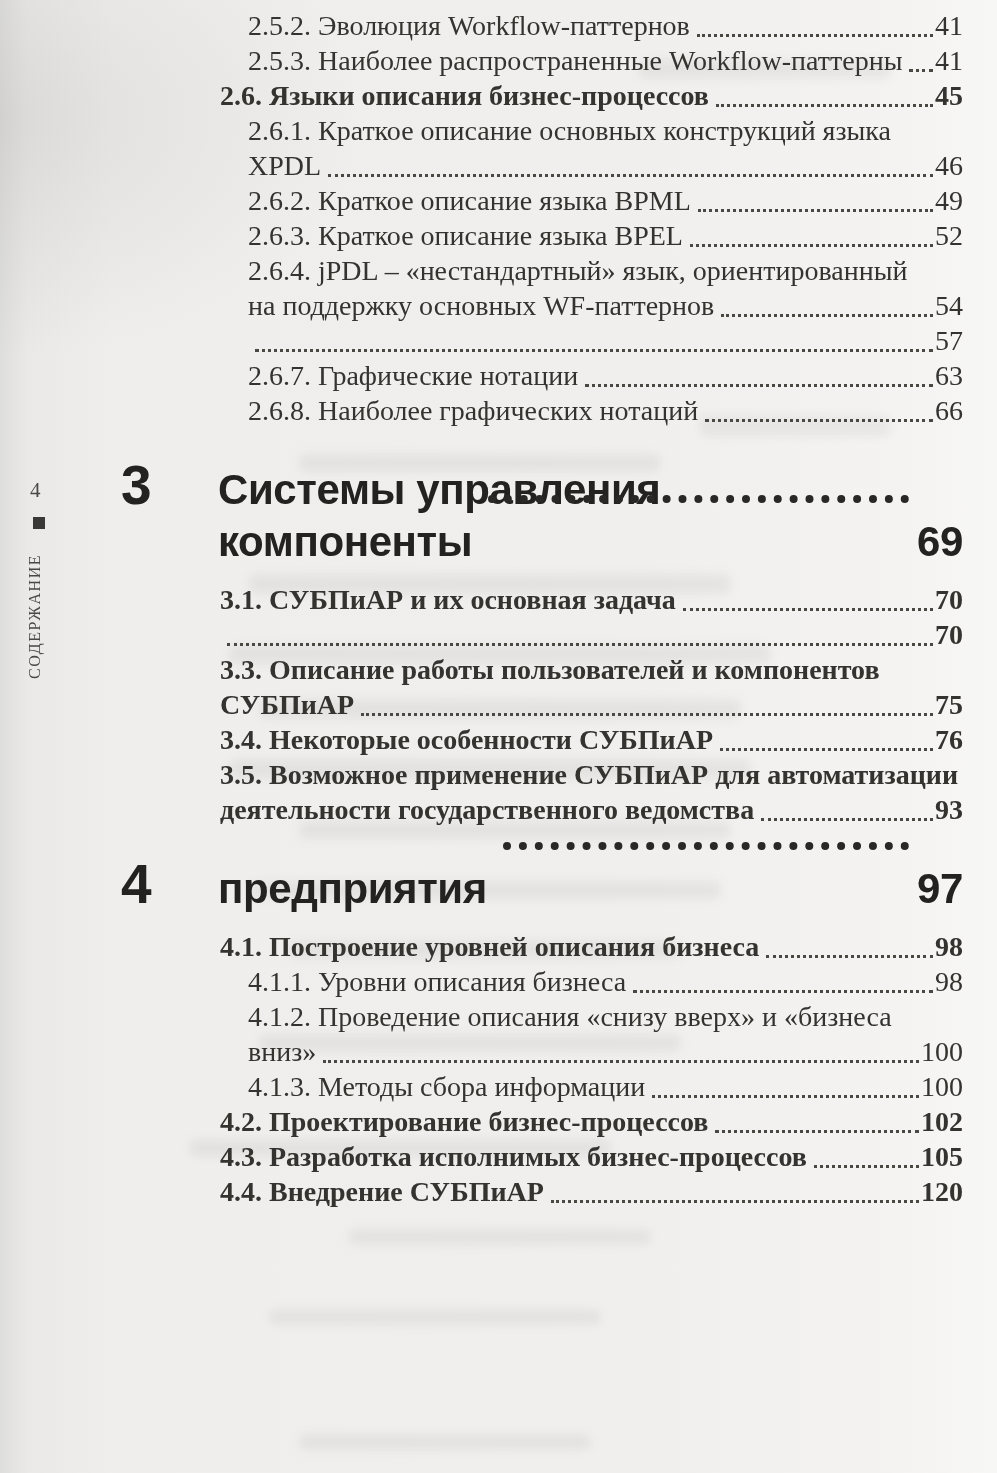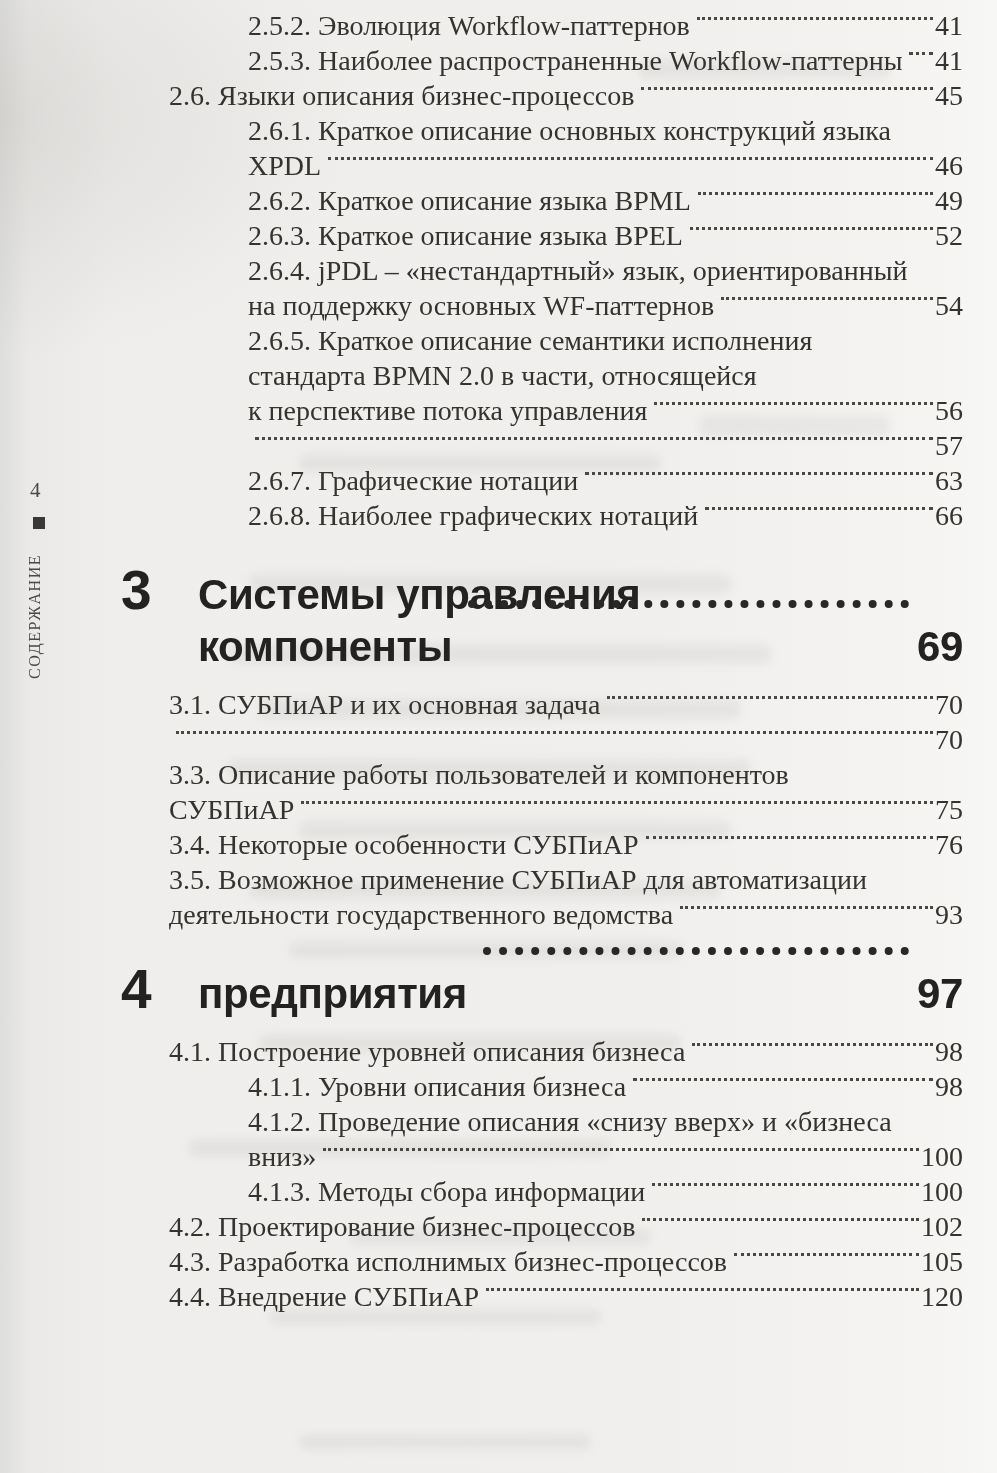--- a/index.html
+++ b/index.html
@@ -24,42 +24,42 @@
   .vlabel{
     position:absolute;left:26px;top:539px;height:140px;
     writing-mode:vertical-rl;transform:rotate(180deg);
     font-size:16px;letter-spacing:1.6px;color:#4a4845;white-space:nowrap;
   }
 
   
   .toc{position:absolute;left:120px;top:8px;width:843px;}
 
   .entry{font-size:28px;line-height:35px;}
-  .entry.lvl2{margin-left:49px;}
+  .entry.lvl2{margin-left:100px;font-weight:bold;}
   .entry.lvl3{margin-left:128px;}
   .line{white-space:nowrap;}
-  .line.last{display:flex;align-items:center;white-space:normal;}
+  .line.last{display:flex;align-items:flex-end;white-space:normal;}
   .line.last .t{white-space:nowrap;}
   .leader{flex:1 1 auto;min-width:22px;position:relative;}
   .leader::after{
     content:"";position:absolute;left:7px;right:2px;bottom:6px;
     border-bottom:3px dotted #4a4843;
   }
   .pg{white-space:nowrap;}
 
   .chapter{
     position:relative;
     margin:36px 0 14px 0;
     font-family:"Liberation Sans","DejaVu Sans",sans-serif;
     font-weight:700;
     font-size:42px;line-height:52px;
     color:#242220;letter-spacing:-0.4px;
   }
   .ch-num{position:absolute;left:1px;top:-6px;font-size:55px;line-height:55px;}
-  .ch-body{margin-left:78px;}
+  .ch-body{margin-left:98px;}
   .ch-line.last{display:flex;align-items:flex-start;}
   .ch-line.last .t{white-space:nowrap;}
   .ch-leader{flex:1 1 auto;min-width:30px;position:relative;}
   .ch-leader::after{
     content:"";position:absolute;left:16px;right:8px;bottom:13px;
     border-bottom:8px dotted #2a2826;
   }
   .ch-pg{white-space:nowrap;}
 </style>
 </head>
@@ -135,29 +135,20 @@
       </div>
       <div class="entry lvl3">
         <div class="line">2.6.4. jPDL – «нестандартный» язык, ориентированный</div>
         <div class="line last">
           <span class="t">на поддержку основных WF-паттернов</span>
           <span class="leader"></span>
           <span class="pg">54</span>
         </div>
       </div>
       <div class="entry lvl3">
-        <div class="line">2.6.5. Краткое описание семантики исполнения</div>
-        <div class="line">стандарта BPMN 2.0 в части, относящейся</div>
-        <div class="line last">
-          <span class="t">к перспективе потока управления</span>
-          <span class="leader"></span>
-          <span class="pg">56</span>
-        </div>
-      </div>
-      <div class="entry lvl3">
         <div class="line last">
           <span class="leader"></span>
           <span class="pg">57</span>
         </div>
       </div>
       <div class="entry lvl3">
         <div class="line last">
           <span class="t">2.6.7. Графические нотации</span>
           <span class="leader"></span>
           <span class="pg">63</span>

